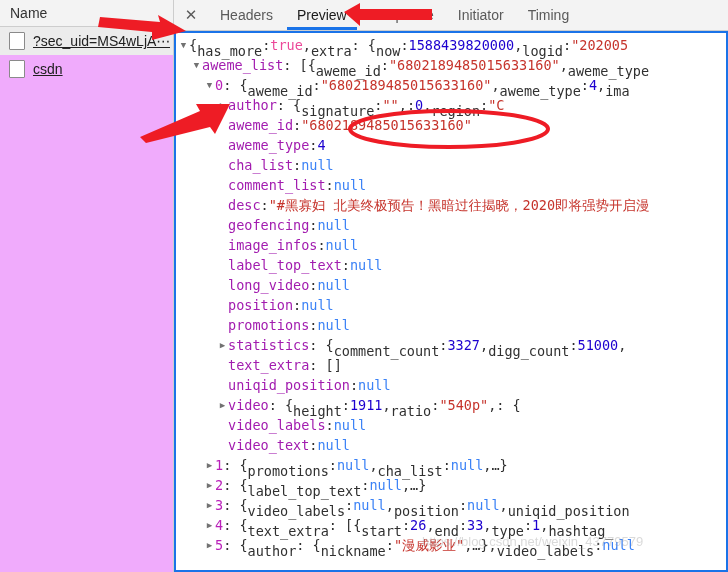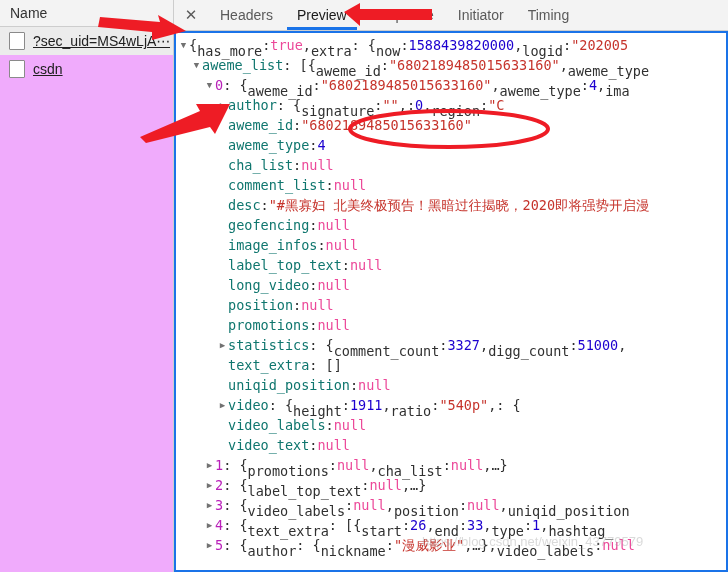--- a/index.html
+++ b/index.html
@@ -93,26 +93,26 @@
     position:relative;
     color:#303030;
   }
   .ln{height:20px;display:flex;align-items:center;padding-left:2px;}
   .tw{
     width:11px;flex:none;color:#727272;font-size:9px;
     display:inline-block;text-align:center;line-height:20px;
   }
   .tw.blank{color:transparent;}
   .ind{display:inline-block;flex:none;}
-  .k{color:#0f766e;}
+  .k{color:#a21caf;}
   .kp{color:#303030;margin-top:12px;}
   .str{color:#c6342c;}
   .num{color:#1c00cf;}
   .bool{color:#ec4899;}
-  .nul{color:#ec4899;}
+  .nul{color:#3b82f6;}
   .idx{color:#b920b9;}
   .pn{color:#303030;}
 
   
   .anno{position:absolute;pointer-events:none;}
   svg.anno{overflow:visible;}
   .watermark{
     position:absolute;
     left:422px;top:534px;
     font-family:"Liberation Sans",sans-serif;

